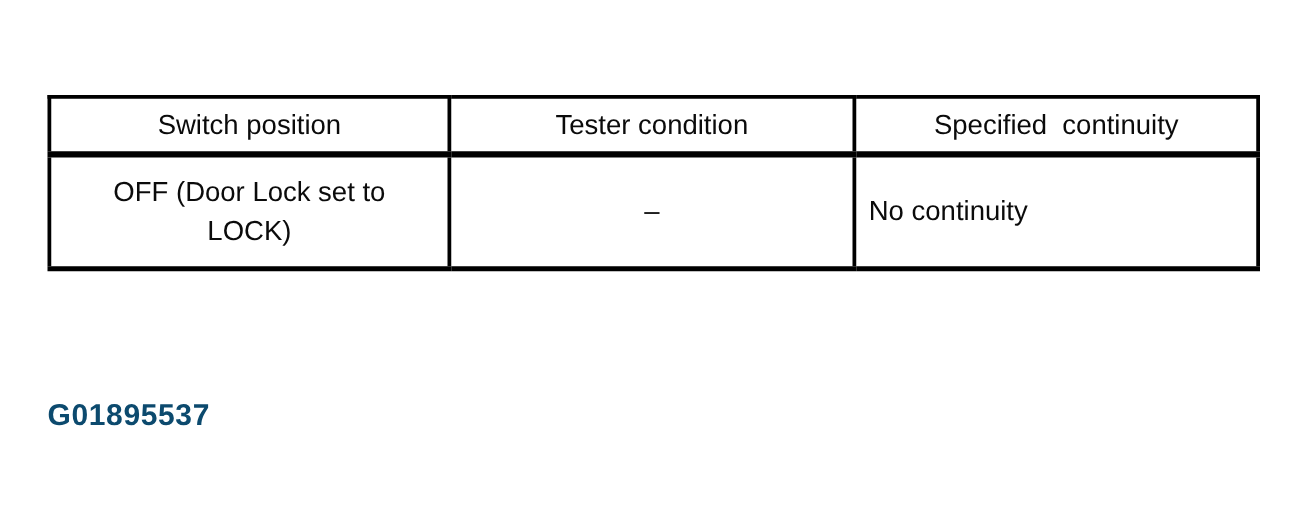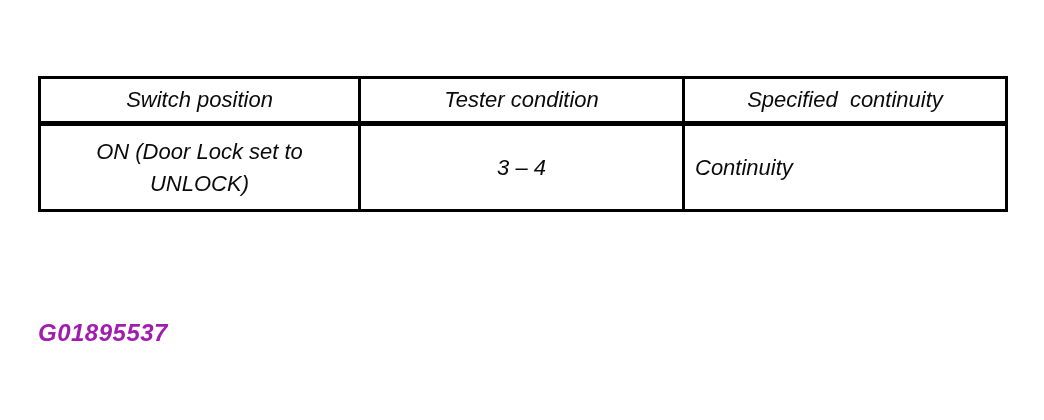--- a/index.html
+++ b/index.html
@@ -12,21 +12,20 @@
     height: 420px;
     font-family: "Liberation Sans", sans-serif;
     color: #0b0b0b;
     overflow: hidden;
   }
   .stage {
     position: relative;
     width: 1044px;
     height: 320px;
     background: #ffffff;
-    font-style: italic;
   }
   table.spec-table {
     position: absolute;
     left: 38px;
     top: 76px;
     width: 967px;
     border-collapse: collapse;
     table-layout: fixed;
   }
   .spec-table th,
@@ -62,21 +61,21 @@
     text-align: center;
     line-height: 1.42;
   }
   .figure-id {
     position: absolute;
     left: 38px;
     top: 319px;
     font-size: 24px;
     font-weight: 700;
     letter-spacing: 0.5px;
-    color: #a21caf;
+    color: #0c4a6e;
   }
 </style>
 </head>
 <body>
 
 <div class="stage">
 
   <table class="spec-table">
     <colgroup>
       <col style="width:320px">
@@ -84,25 +83,25 @@
       <col style="width:323px">
     </colgroup>
     <thead>
       <tr>
         <th>Switch position</th>
         <th>Tester condition</th>
         <th>Specified  continuity</th>
       </tr>
     </thead>
     <tbody>
-      <tr class="row-on">
+      <tr class="row-off">
         <td class="c-center">
-          <span class="cell-wrap">ON (Door Lock set to UNLOCK)</span>
+          <span class="cell-wrap">OFF (Door Lock set to LOCK)</span>
         </td>
-        <td class="c-center">3 – 4</td>
-        <td class="c-left">Continuity</td>
+        <td class="c-center">–</td>
+        <td class="c-left">No continuity</td>
       </tr>
     </tbody>
   </table>
 
   <div class="figure-id">G01895537</div>
 
 </div>
 
 </body></html>

